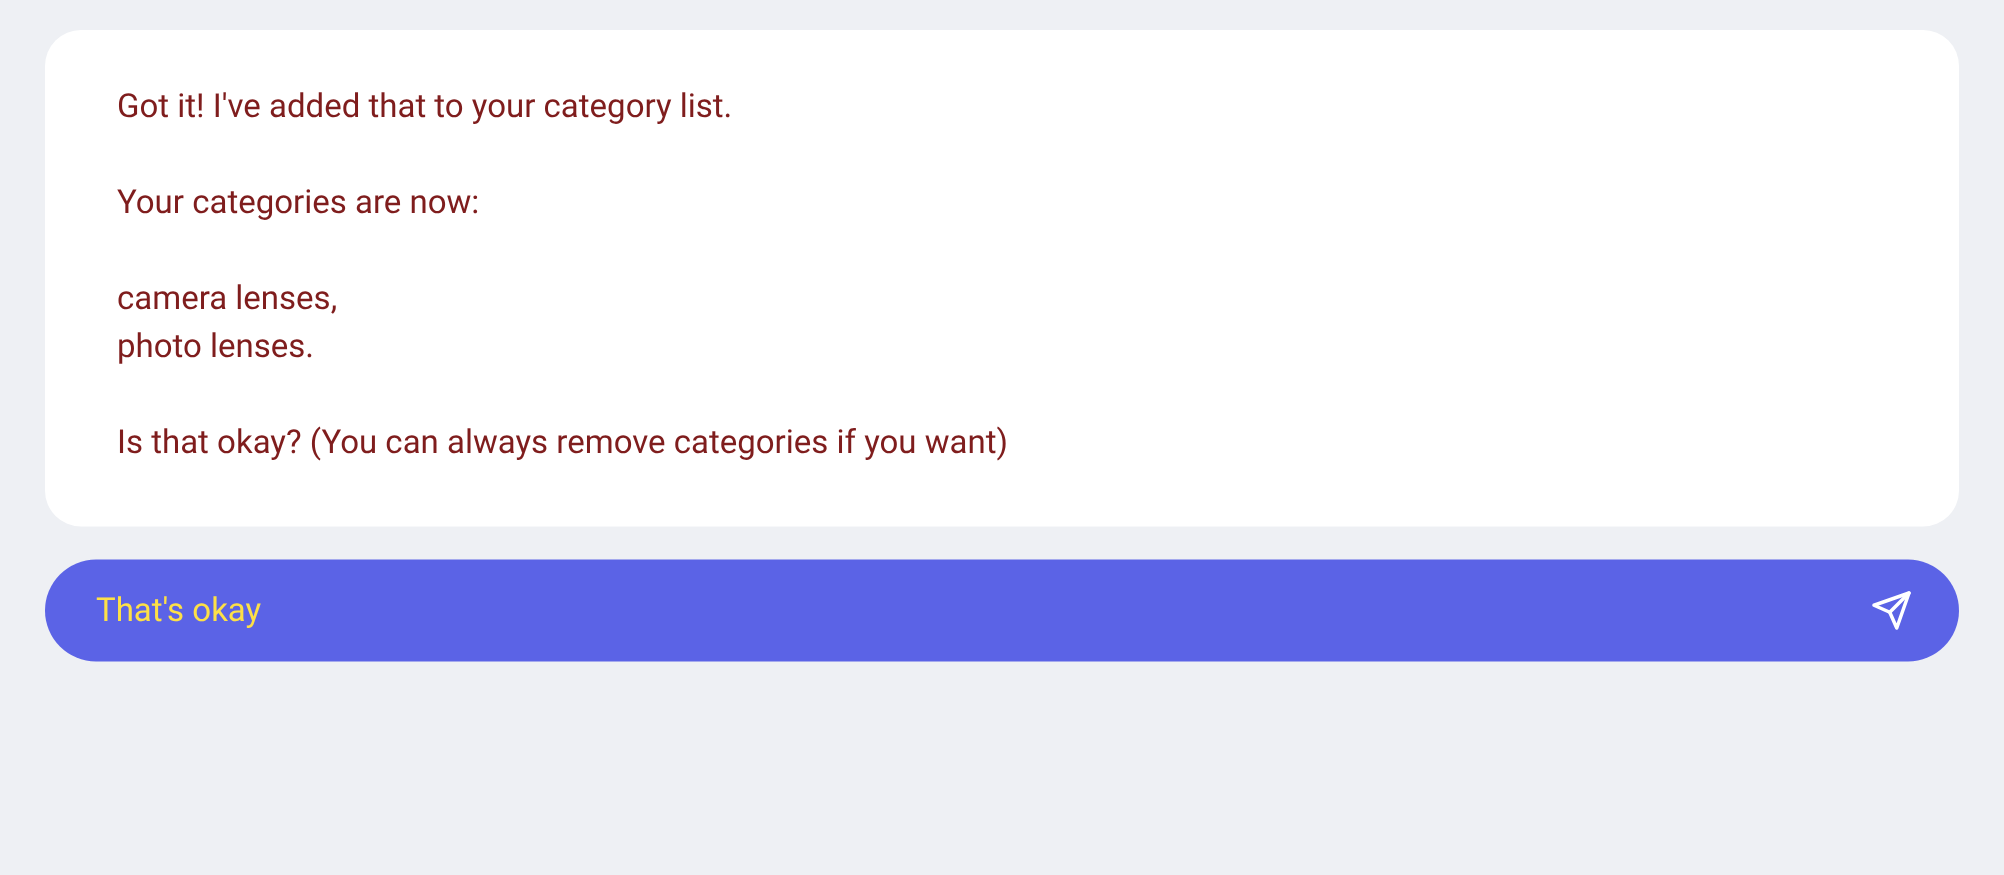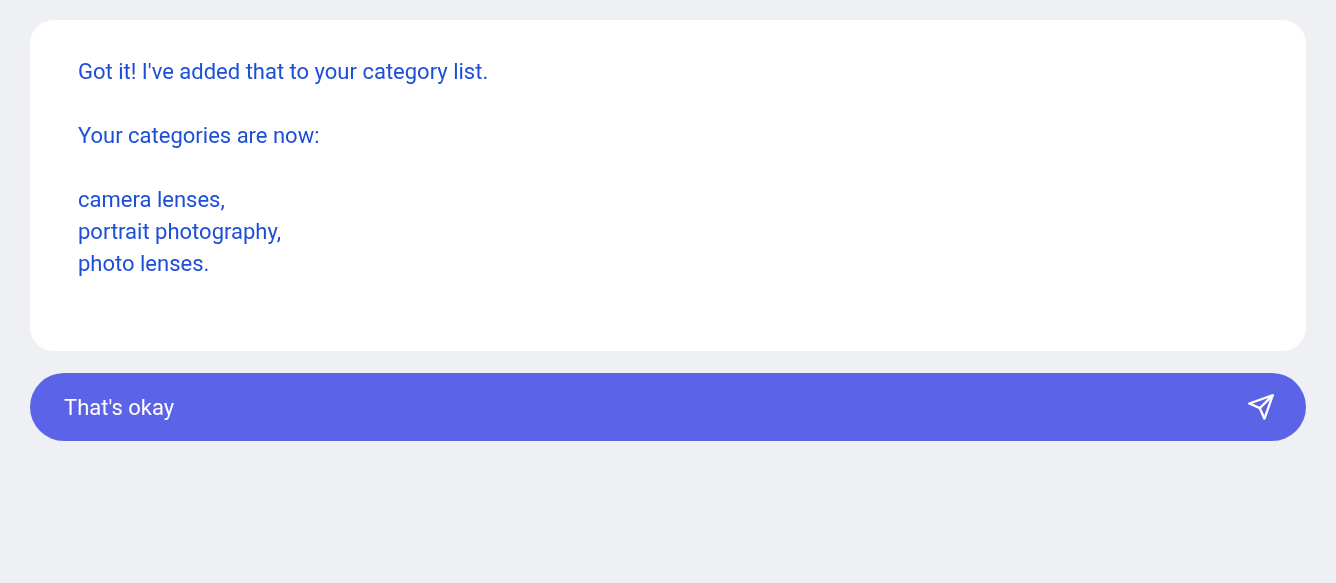--- a/index.html
+++ b/index.html
@@ -15,21 +15,21 @@
       overflow: hidden;
       padding: 20px 30px;
       display: flex;
       flex-direction: column;
     }
     .message-card {
       background-color: #ffffff;
       border-radius: 24px;
       padding: 36px 48px 40px 48px;
       flex: 0 0 auto;
-      color: #1d4ed8;
+      color: #7f1d1d;
       font-size: 22px;
       line-height: 1.45;
     }
     .message-card p {
       margin: 0;
     }
     .message-card .block-gap {
       height: 32px;
     }
     .input-bar {
@@ -38,21 +38,21 @@
       border-radius: 34px;
       height: 68px;
       display: flex;
       align-items: center;
       padding: 0 30px 0 34px;
       color: #ffffff;
     }
     .input-text {
       flex: 1;
       font-size: 22px;
-      color: #ffffff;
+      color: #fde047;
       background: transparent;
       border: none;
       outline: none;
     }
     .send-icon {
       width: 30px;
       height: 30px;
       display: flex;
       align-items: center;
       justify-content: center;
@@ -72,24 +72,24 @@
 </head>
 <body>
 
 <div class="message-card">
   <p>Got it! I've added that to your category list.</p>
   <div class="block-gap"></div>
   <p>Your categories are now:</p>
   <div class="block-gap"></div>
   <div>
     <p>camera lenses,</p>
-    <p>portrait photography,</p>
     <p>photo lenses.</p>
   </div>
   <div class="block-gap"></div>
+  <p>Is that okay? (You can always remove categories if you want)</p>
 </div>
 
 <div class="input-bar">
   <span class="input-text">That's okay</span>
   <span class="send-icon">
     <svg viewBox="0 0 24 24">
       <path d="M22 2 L11 13"></path>
       <path d="M22 2 L15 22 L11 13 L2 9 Z"></path>
     </svg>
   </span>

